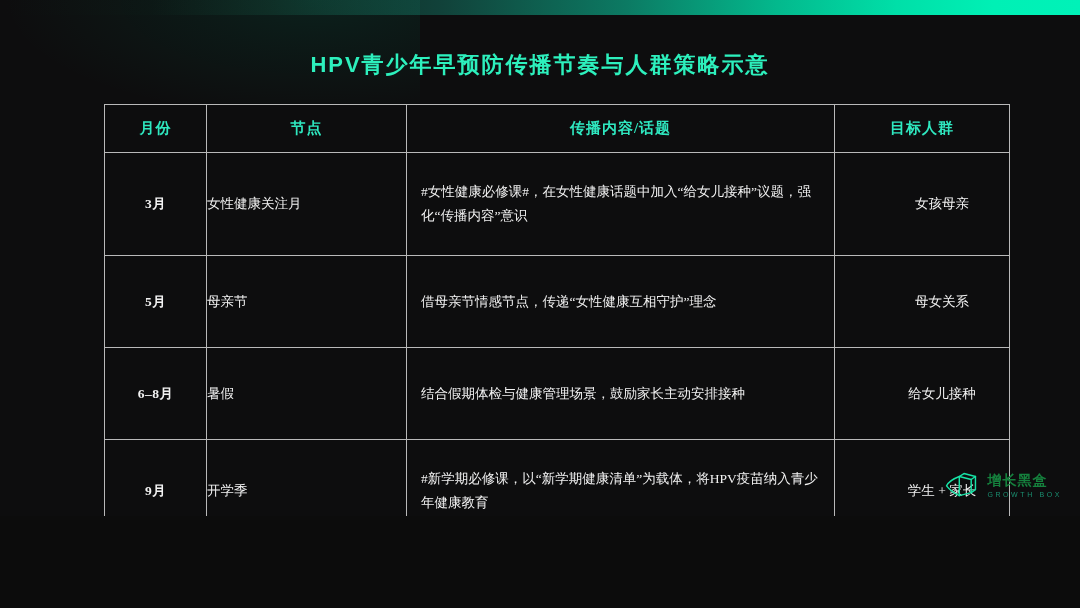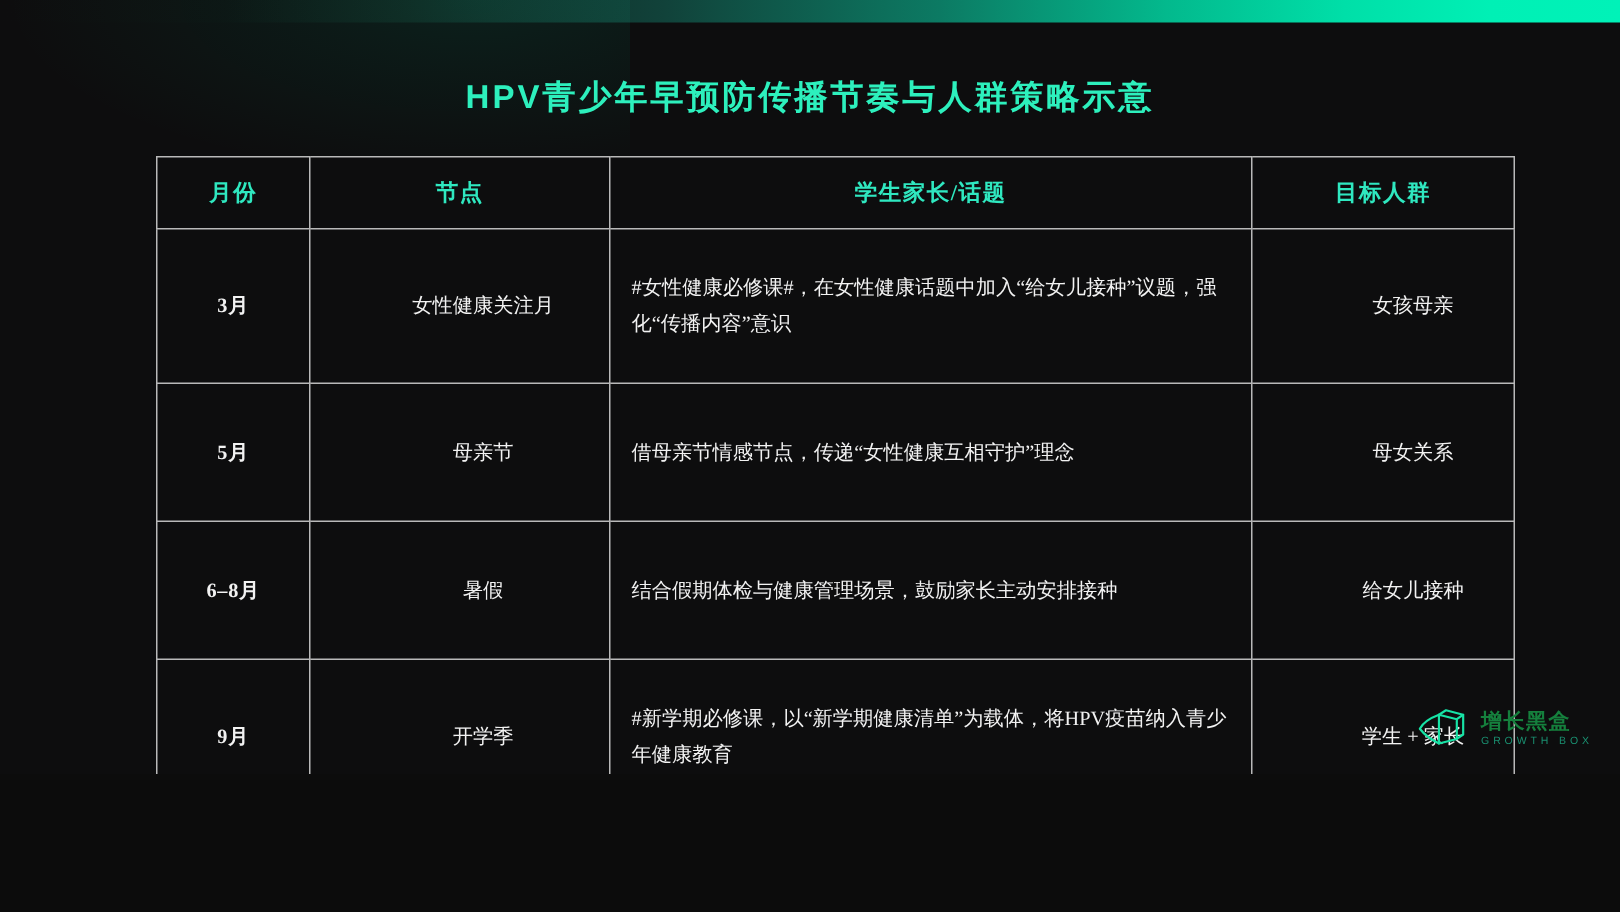--- a/index.html
+++ b/index.html
@@ -69,21 +69,21 @@
     font-weight:bold;
     letter-spacing:1px;
     text-align:center;
   }
   #data-table td {
     color:#f2f2f2;
     font-size:13.5px;
     line-height:1.75;
   }
   td.c-month   { text-align:center; font-weight:bold; font-size:14px; letter-spacing:.5px; }
-  td.c-node    { text-align:center; font-size:14px;padding-left:31px; }
+  td.c-node    { font-size:14px; }
   td.c-content { text-align:left; padding:0 16px 0 14px; }
   td.c-aud     { text-align:center; font-size:14px;padding-left:40px; }
   col.w-month   { width:102px; }
   col.w-node    { width:200px; }
   col.w-content { width:428px; }
   col.w-aud     { width:175px; }
   tr.row-tall td { height:103px; }
   tr.row-short td { height:92px; }
   
   #logo {
@@ -113,21 +113,21 @@
     <colgroup>
       <col class="w-month">
         <col class="w-node">
         <col class="w-content">
         <col class="w-aud">
     </colgroup>
     <thead>
       <tr>
         <th>月份</th>
         <th>节点</th>
-        <th>学生家长/话题</th>
+        <th>传播内容/话题</th>
         <th>目标人群</th>
       </tr>
     </thead>
     <tbody>
       <tr class="row-tall">
         <td class="c-month">3月</td>
         <td class="c-node">女性健康关注月</td>
         <td class="c-content">#女性健康必修课#，在女性健康话题中加入“给女儿接种”议题，强化“传播内容”意识</td>
         <td class="c-aud">女孩母亲</td>
       </tr>

